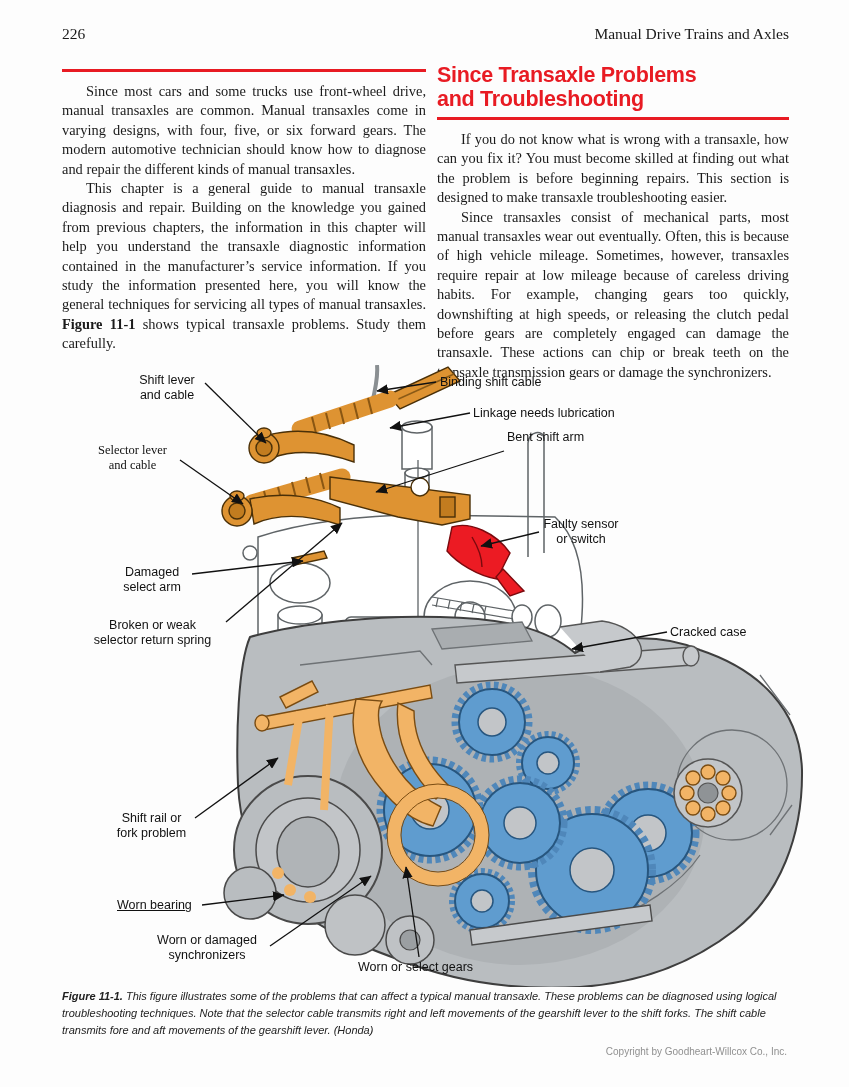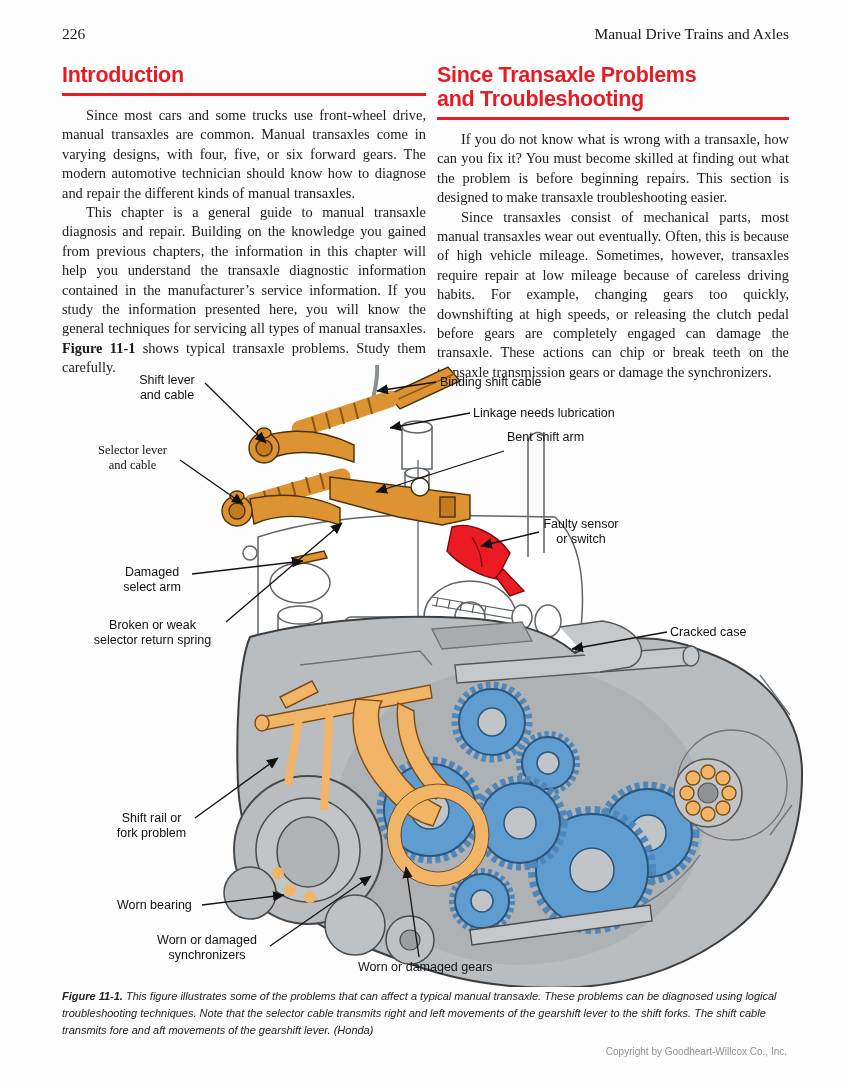--- a/index.html
+++ b/index.html
@@ -33,21 +33,20 @@
 <body>
 
 <div class="page">
 
   <div class="running-header">
     <span>226</span>
     <span>Manual Drive Trains and Axles</span>
   </div>
 
   <div class="col col-left body-text">
-    <h1 class="section">Introduction</h1>
     <div class="red-rule"></div>
     <p>Since most cars and some trucks use front-wheel drive, manual transaxles are common. Manual transaxles come in varying designs, with four, five, or six forward gears. The modern automotive technician should know how to diagnose and repair the different kinds of manual transaxles.</p>
     <p><span>This chapter is a general guide to manual transaxle diagnosis and repair. Building on the knowledge you gained from previous chapters, the information in this chapter will help you understand the transaxle diagnostic information contained in the manufacturer’s service information. If you study the information presented here, you will know the general techniques for servicing all types of manual transaxles. </span><span class="bold-inline">Figure 11-1</span><span> shows typical transaxle problems. Study them carefully.</span></p>
   </div>
 
   <div class="col col-right body-text">
     <h1 class="section">Since Transaxle Problems
 and Troubleshooting</h1>
     <div class="red-rule"></div>
     <p>If you do not know what is wrong with a transaxle, how can you fix it? You must become skilled at finding out what the problem is before beginning repairs. This section is designed to make transaxle troubleshooting easier.</p>
@@ -233,24 +232,24 @@
     <div class="fig-label" style="left:507px;top:65px;">Bent shift arm</div>
     <div class="fig-label ta-c" style="left:531px;top:152px;width:100px;">Faulty sensor
 or switch</div>
     <div class="fig-label ta-c" style="left:112px;top:200px;width:80px;">Damaged
 select arm</div>
     <div class="fig-label ta-c" style="left:80px;top:253px;width:145px;">Broken or weak
 selector return spring</div>
     <div class="fig-label" style="left:670px;top:260px;">Cracked case</div>
     <div class="fig-label ta-c" style="left:108px;top:446px;width:87px;">Shift rail or
 fork problem</div>
-    <div class="fig-label" style="left:117px;top:533px;">Worn bearing</div>
+    <div class="fig-label" style="left:117px;top:533px;text-decoration:underline;">Worn bearing</div>
     <div class="fig-label ta-c" style="left:142px;top:568px;width:130px;">Worn or damaged
 synchronizers</div>
-    <div class="fig-label" style="left:358px;top:595px;">Worn or damaged gears</div>
+    <div class="fig-label" style="left:358px;top:595px;">Worn or select gears</div>
   </div>
 
   <div class="caption">
     <span class="cap-label">Figure 11-1.</span><span> This figure illustrates some of the problems that can affect a typical manual transaxle. These problems can be diagnosed using logical troubleshooting techniques. Note that the selector cable transmits right and left movements of the gearshift lever to the shift forks. The shift cable transmits fore and aft movements of the gearshift lever. (Honda)</span>
   </div>
 
   <div class="copyright">Copyright by Goodheart-Willcox Co., Inc.</div>
 </div>
 
 </body></html>

